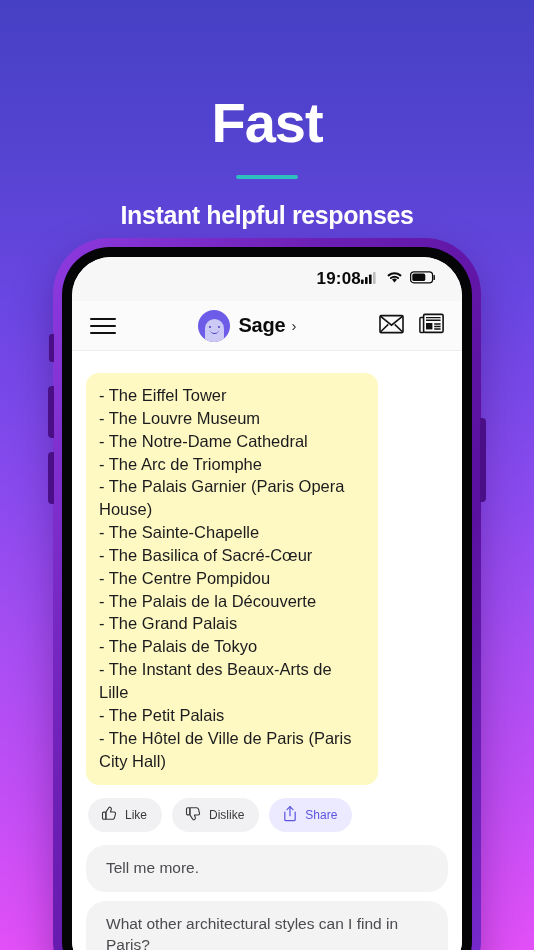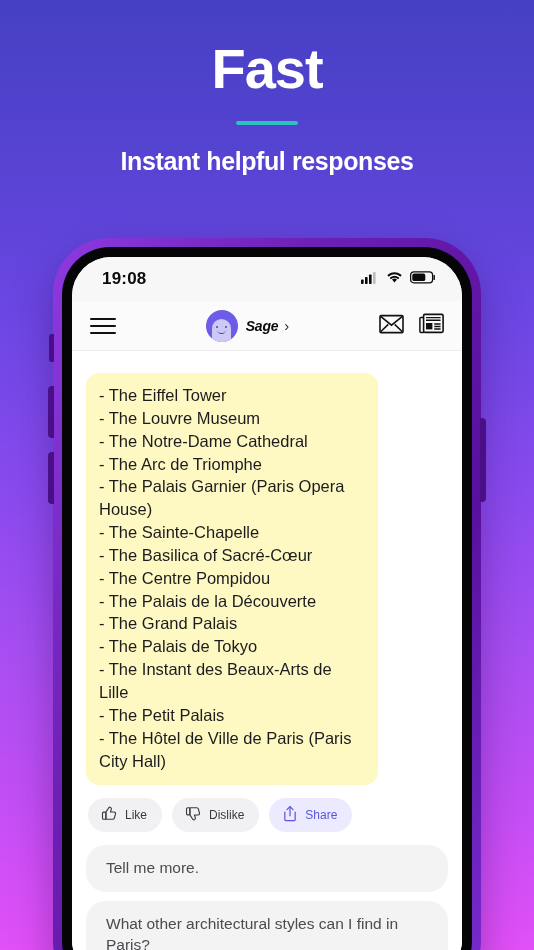--- a/index.html
+++ b/index.html
@@ -14,21 +14,21 @@
        #8a4aee 52%,
        #a74ef2 68%,
        #c24ef5 84%,
        #e250f7 100%);
     position: relative;
   }
 
   
   .promo { position: absolute; left: 0; top: 0; width: 534px; text-align: center; }
   .promo-title {
-    margin-top: 40px;
+    margin-top: 94px;
     font-size: 56px;
     font-weight: bold;
     color: #ffffff;
     letter-spacing: -1px;
     line-height: 1.05;
   }
   .promo-rule {
     width: 62px; height: 4px; border-radius: 2px;
     background: #2ec0c0;
     margin: 22px auto 0 auto;
@@ -77,21 +77,21 @@
   .btn-volup { left: -5px;  top: 148px; width: 6px; height: 52px;  border-radius: 4px 0 0 4px; }
   .btn-voldn { left: -5px;  top: 214px; width: 6px; height: 52px;  border-radius: 4px 0 0 4px; }
   .btn-power { right: -5px; top: 180px; width: 6px; height: 84px;  border-radius: 0 4px 4px 0; }
 
   
   .statusbar {
     height: 44px;
     background: #f7f7f7;
     display: flex;
     align-items: center;
-    justify-content: space-between;
+    justify-content: flex-end;
     padding: 0 26px 0 30px;
   }
   .status-time { font-size: 17px; font-weight: bold; color: #0a0a0a; letter-spacing: 0.2px; }
   .status-icons { display: flex; align-items: center; gap: 7px; }
 
   
   .app-header {
     height: 50px;
     background: #fbfbfb;
     border-bottom: 1px solid #ececec;
@@ -115,21 +115,21 @@
     border-radius: 10px 10px 4px 4px;
     position: relative;
   }
   .avatar .eye { position: absolute; top: 7px; width: 2px; height: 2px; border-radius: 50%; background: #4a3fc0; }
   .avatar .eye.l { left: 4px; }
   .avatar .eye.r { right: 4px; }
   .avatar .mouth {
     position: absolute; top: 10px; left: 5px; width: 9px; height: 5px;
     border-bottom: 1.6px solid #4a3fc0; border-radius: 0 0 9px 9px;
   }
-  .bot-name { font-size: 14px; font-weight: bold; color: #0b0b0b; letter-spacing: -0.2px; font-style: italic; }
+  .bot-name { font-size: 20px; font-weight: bold; color: #0b0b0b; letter-spacing: -0.2px; }
   .chev { font-size: 15px; color: #2a2a2a; margin-left: -2px; }
   .header-right { display: flex; align-items: center; gap: 15px; }
 
   
   .chat {
     background: #ffffff;
     padding: 10px 14px 0 14px;
     height: calc(100% - 94px);
     overflow: hidden;
     position: relative;

